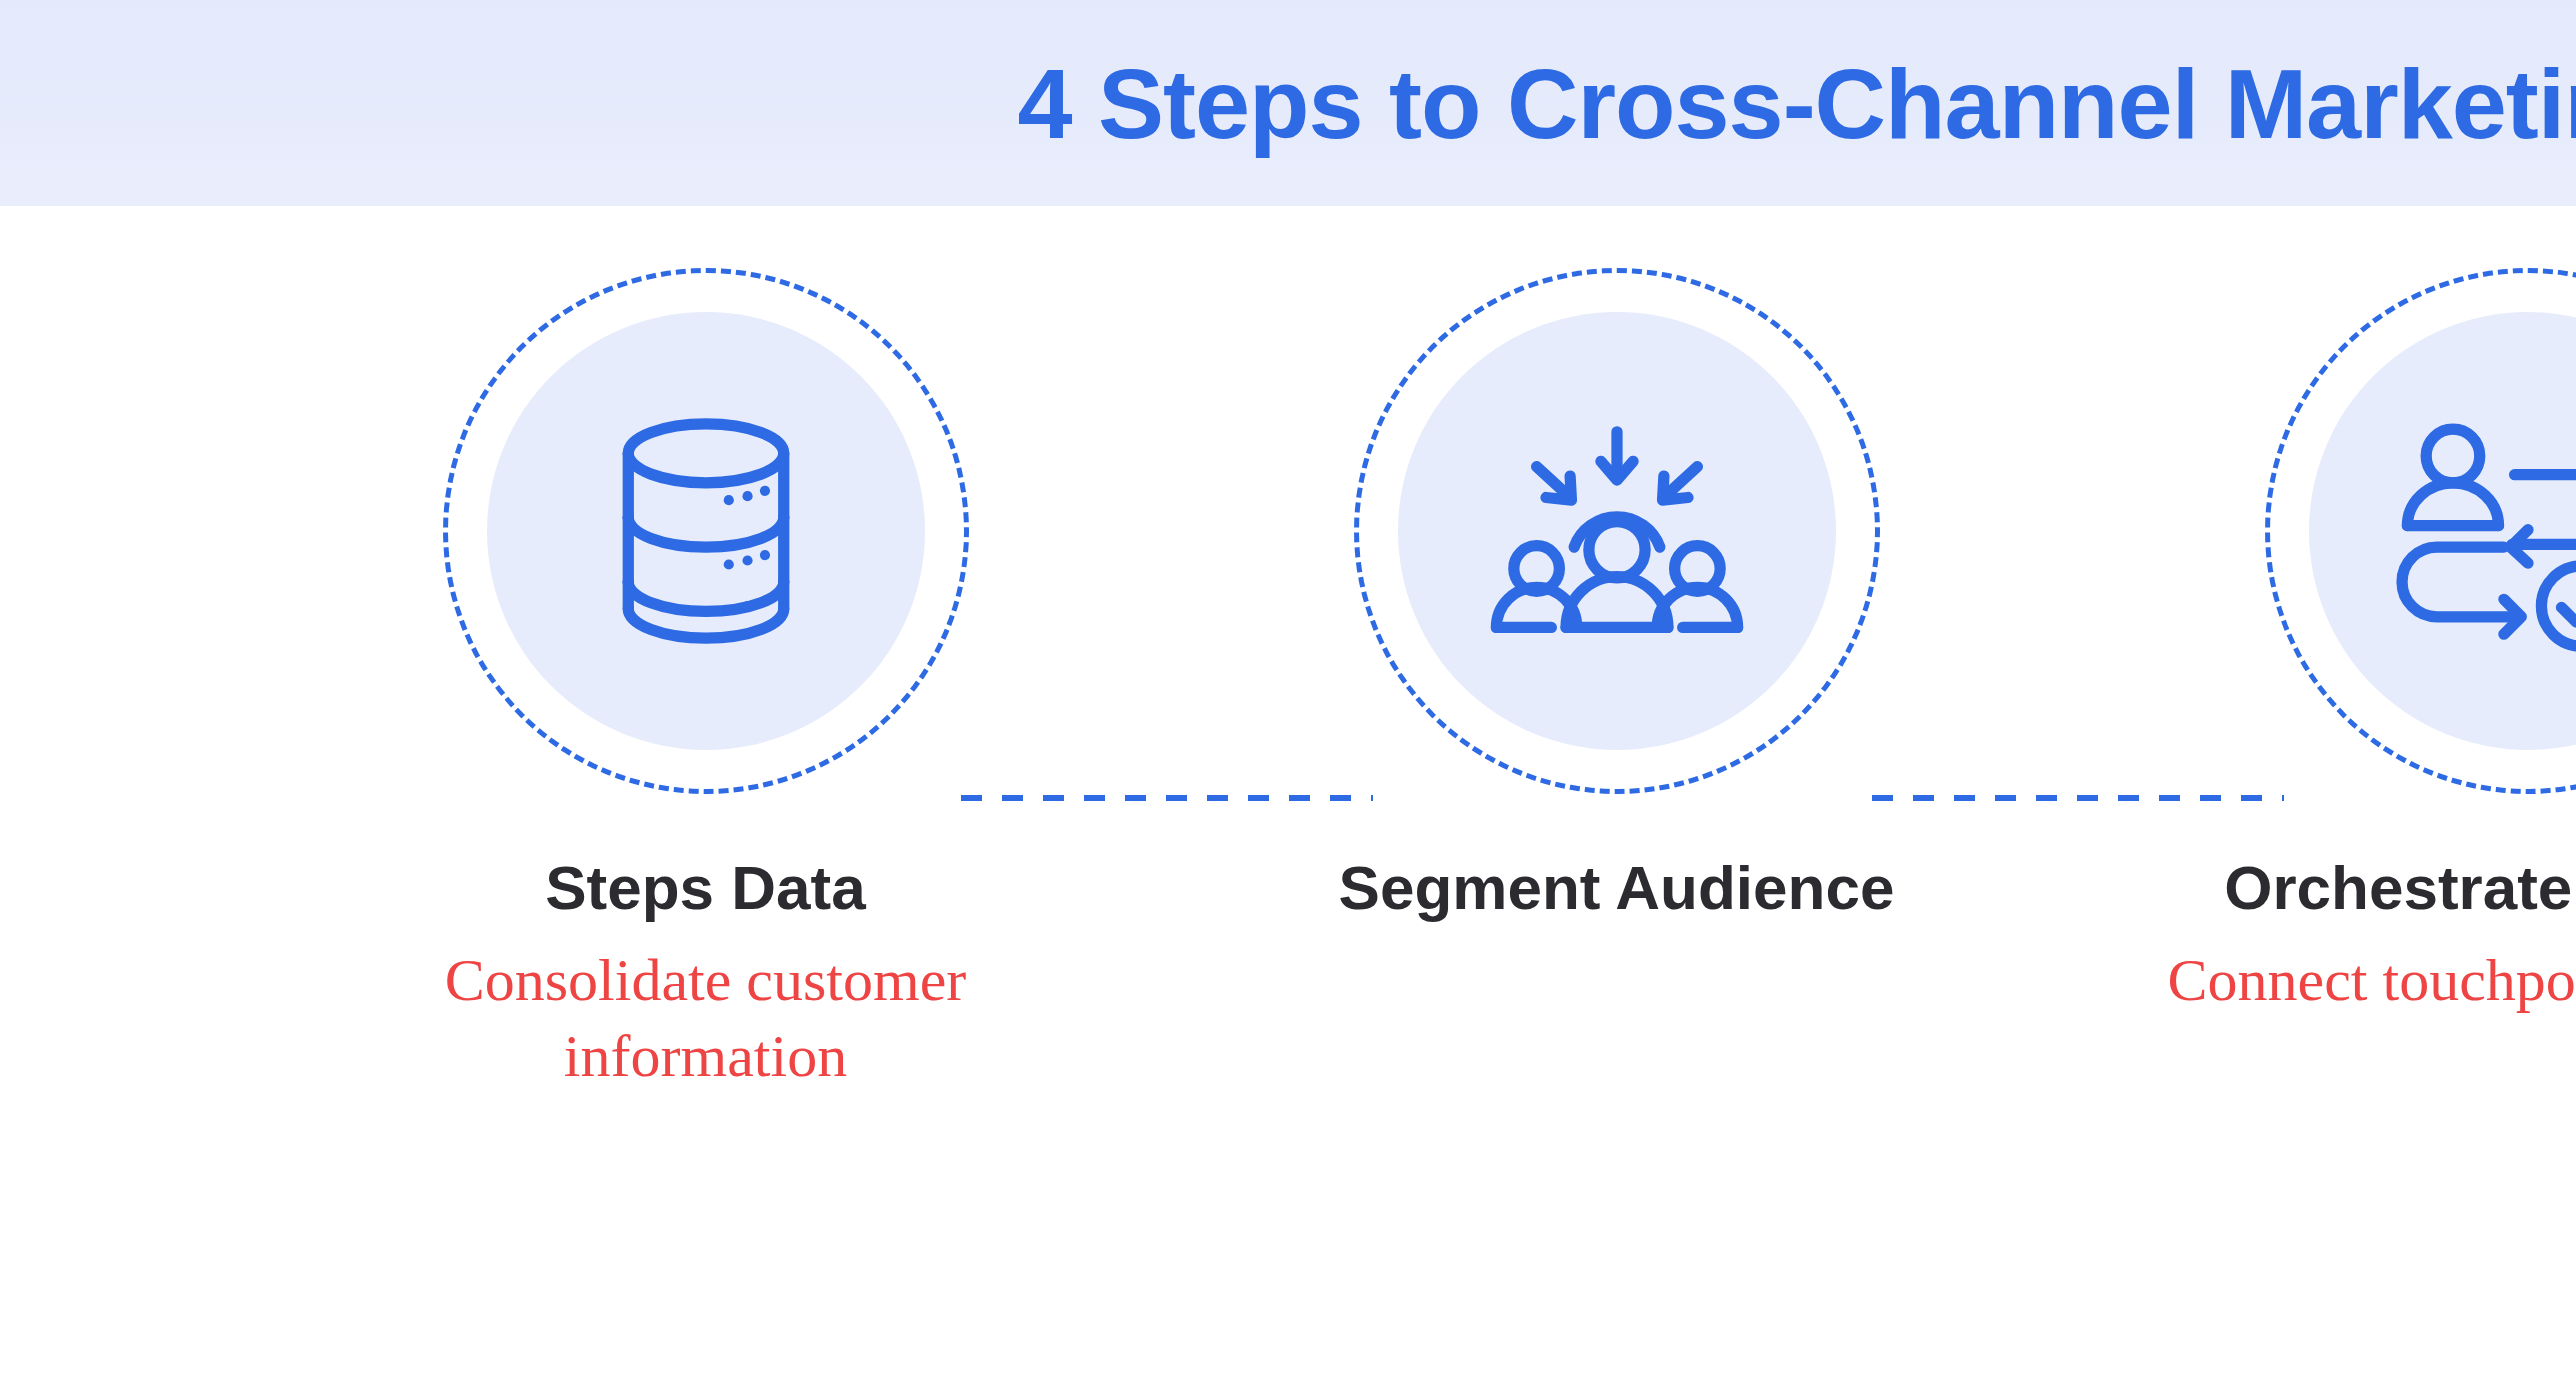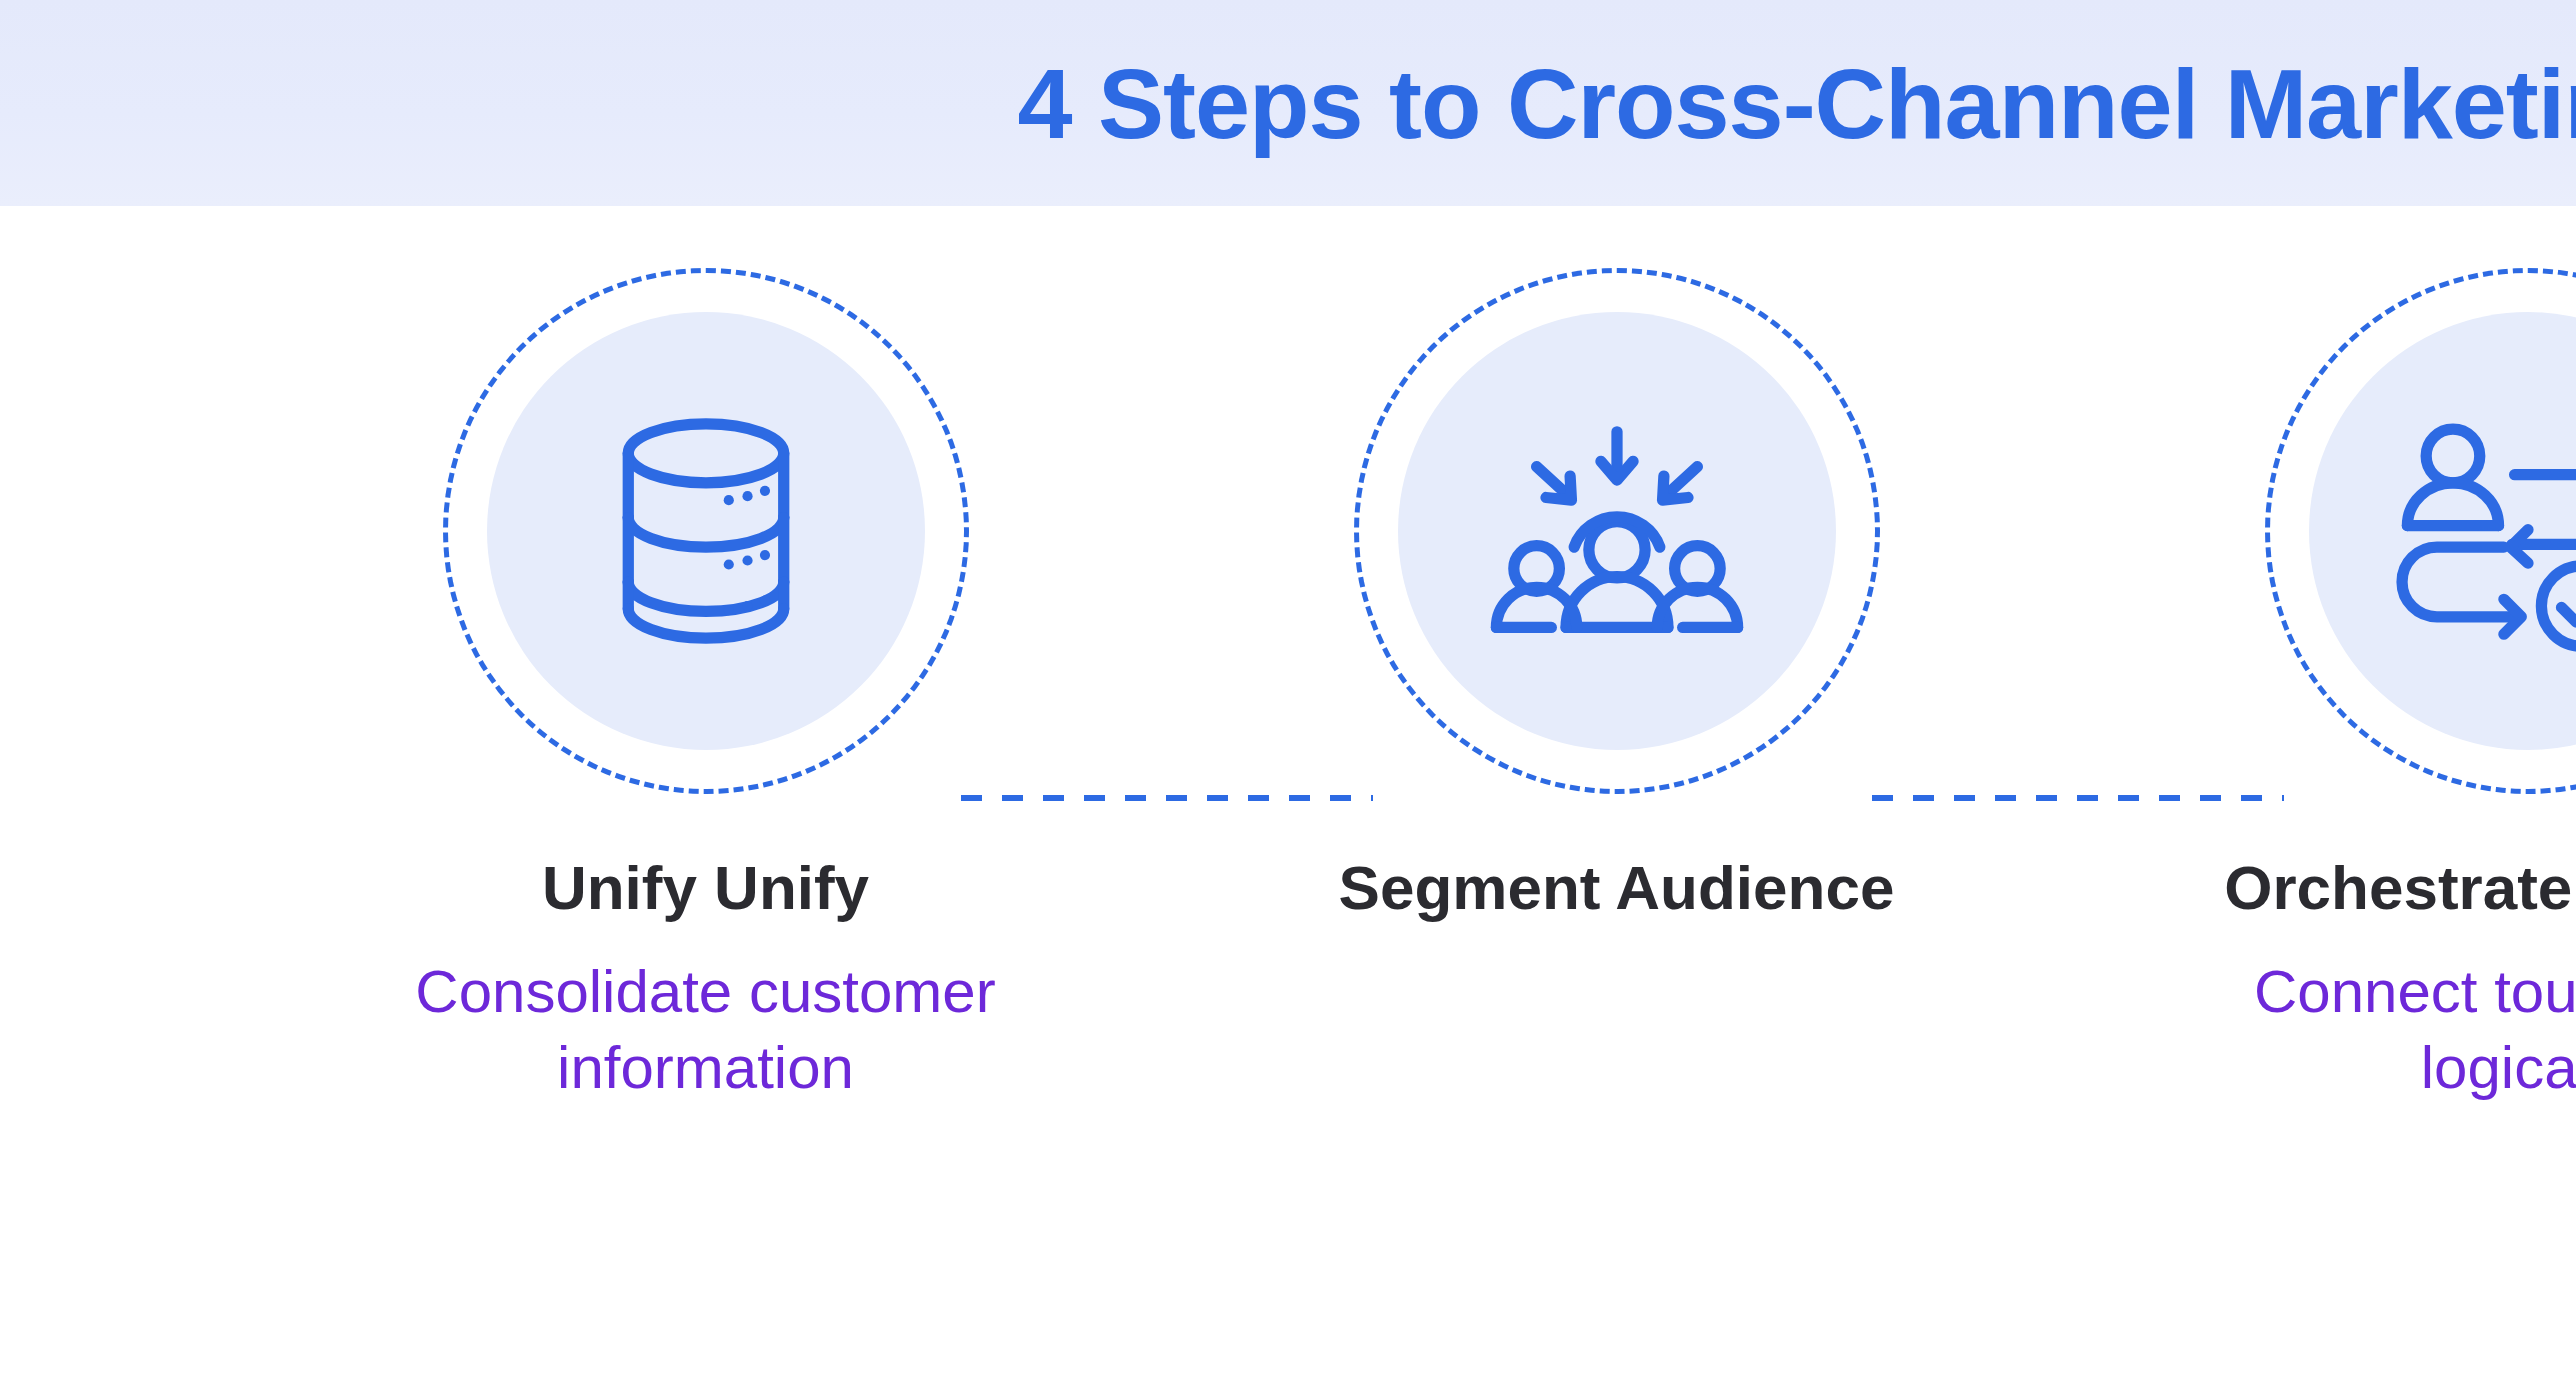--- a/index.html
+++ b/index.html
@@ -99,26 +99,27 @@
   
   .step-title {
     margin-top: 61px;
     font-size: 62px;
     font-weight: bold;
     color: #2b2b30;
     line-height: 1.08;
     white-space: nowrap;
   }
   .step-desc {
-    margin-top: 32px;
+    margin-top: 21px;
     font-size: 60px;
     font-weight: normal;
-    color: #6d28d9;
+    color: #ef4444;
     line-height: 1.26;
     padding: 0 93px;
+    font-family: Liberation Serif, serif;
   }
 </style>
 </head>
 <body>
 
 <div class="header-band">
   <div class="page-title">4 Steps to Cross-Channel Marketing Success</div>
 </div>
 
 <div class="stage">
@@ -148,21 +149,21 @@
             <circle cx="72.0" cy="35.0" r="1.9" fill="#2d6ae3" stroke="none"></circle>
             <circle cx="58.5" cy="62.5" r="1.9" fill="#2d6ae3" stroke="none"></circle>
             <circle cx="65.5" cy="61.0" r="1.9" fill="#2d6ae3" stroke="none"></circle>
             <circle cx="72.0" cy="59.0" r="1.9" fill="#2d6ae3" stroke="none"></circle>
             <circle cx="58.5" cy="79.5" r="1.9" fill="#2d6ae3" stroke="none"></circle>
             <circle cx="65.5" cy="78.0" r="1.9" fill="#2d6ae3" stroke="none"></circle>
             <circle cx="72.0" cy="76.0" r="1.9" fill="#2d6ae3" stroke="none"></circle>
           </svg>
         </div>
       </div>
-      <div class="step-title">Unify Unify</div>
+      <div class="step-title">Steps Data</div>
       <div class="step-desc">Consolidate customer information</div>
     </div>
 
     <div class="step step-2">
       <div class="badge">
         <div class="ring"></div>
         <div class="disc">
           <svg class="icon-svg" viewBox="0 0 100 100" fill="none" stroke="#2d6ae3" stroke-width="4.2" stroke-linecap="round" stroke-linejoin="round">
 
             <path d="M50 13 V30"></path>

